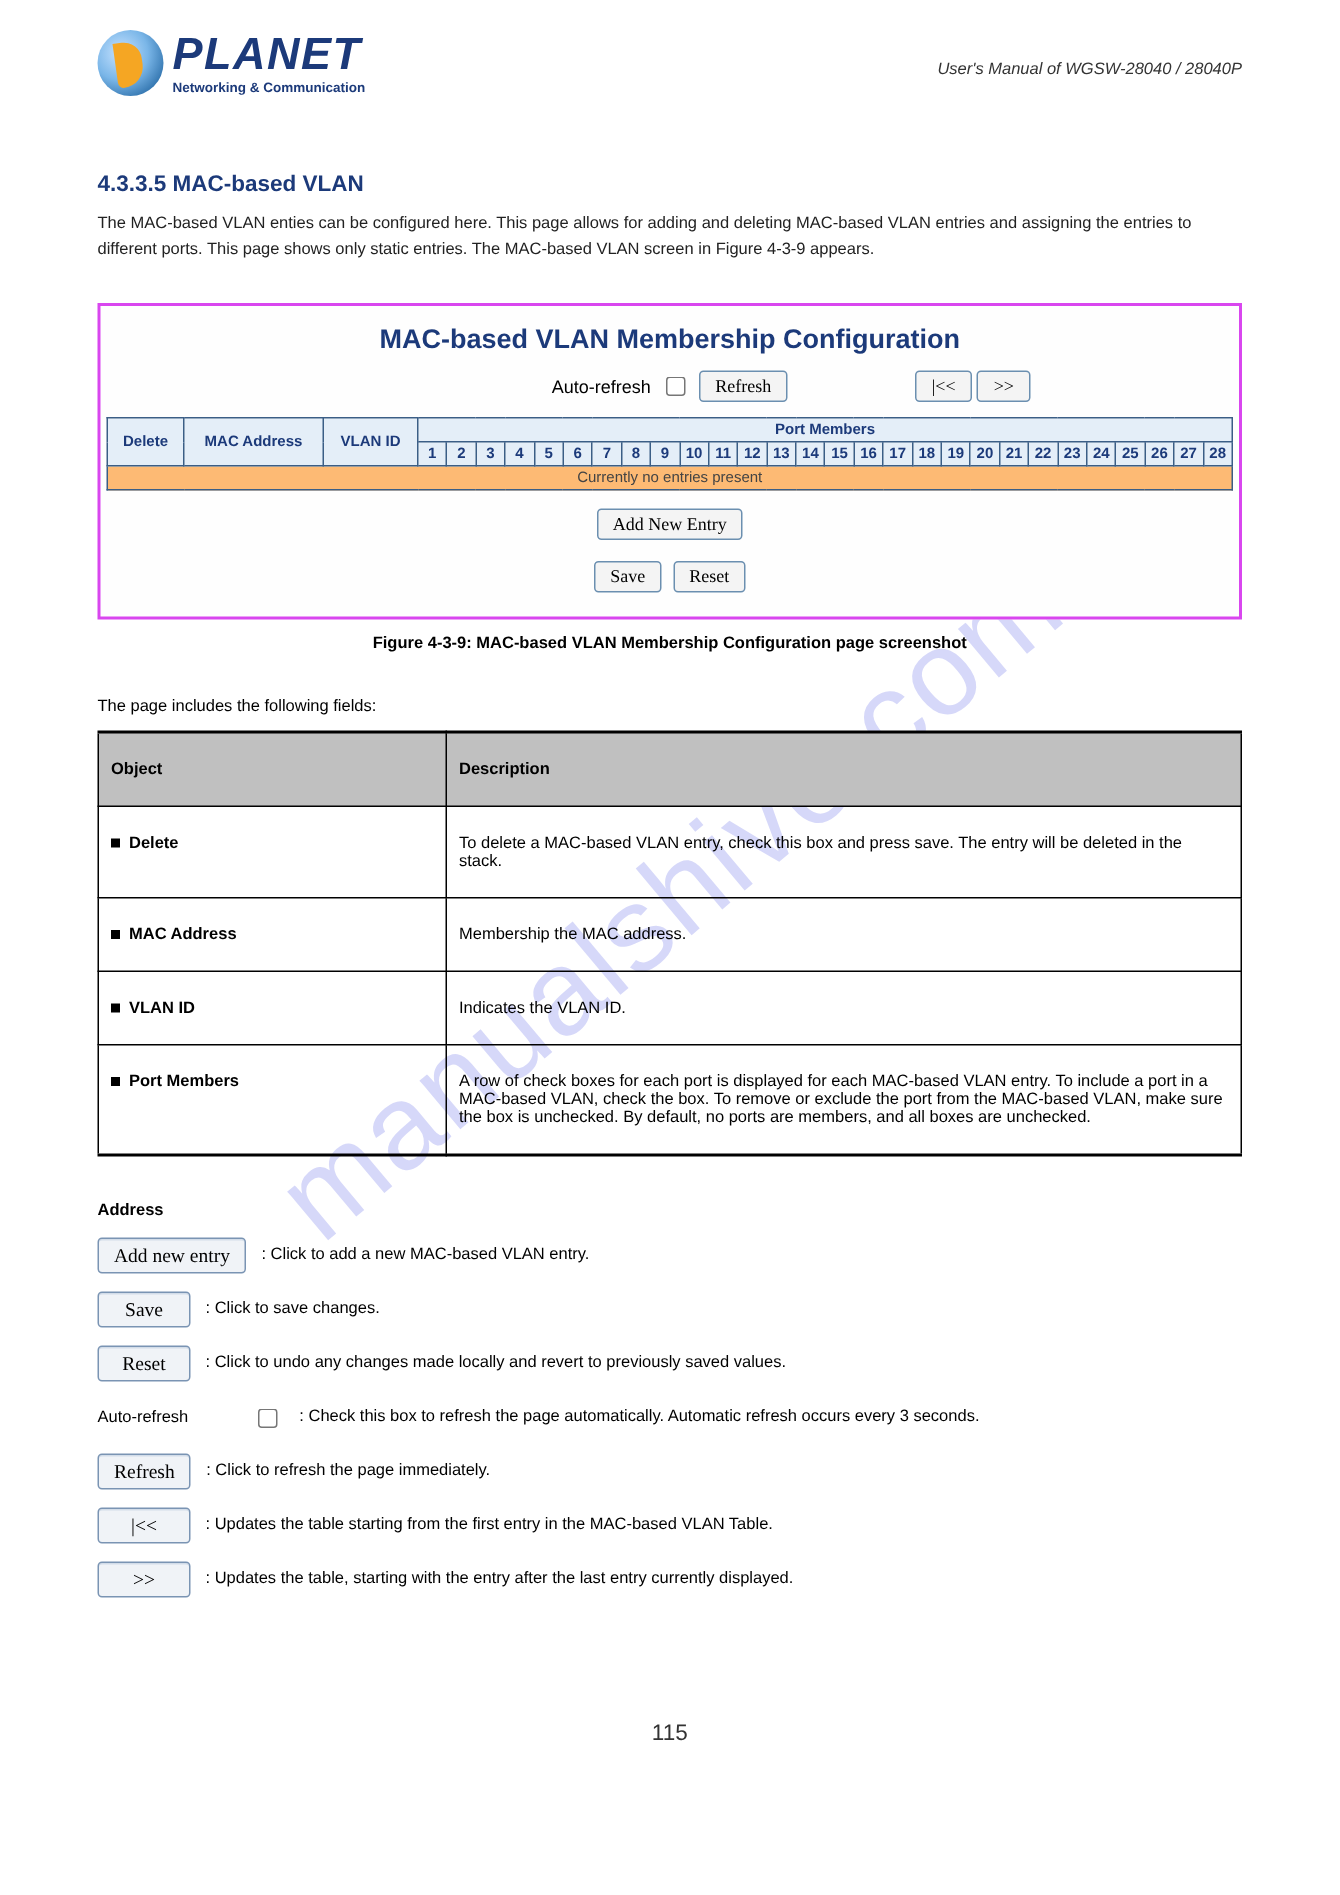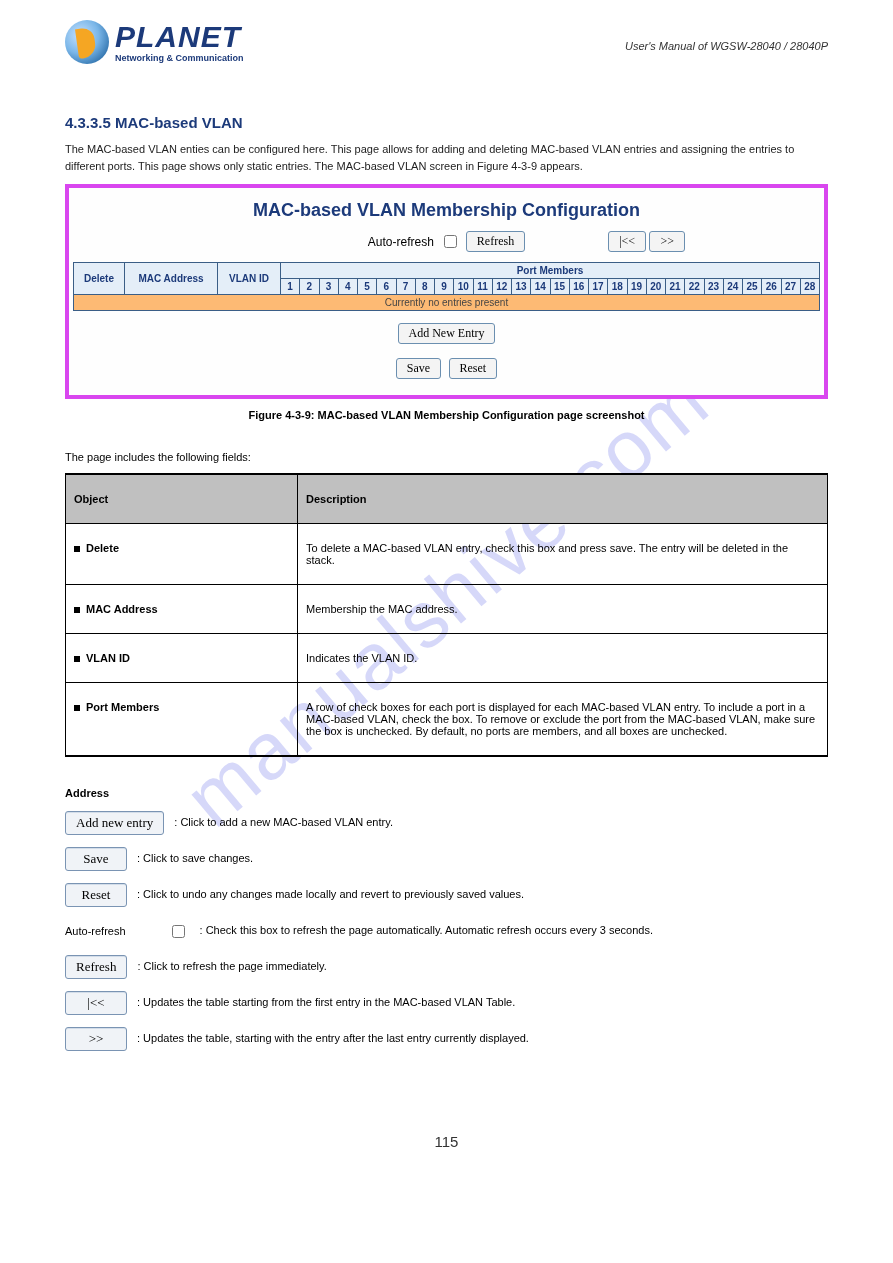--- a/index.html
+++ b/index.html
@@ -66,24 +66,24 @@
     margin-bottom: 8px;
     line-height: 1.5;
   }
   .figcap {
     font-size: 11px;
     text-align: center;
     margin: 10px 0 30px 0;
   }
   
   .config-panel {
-    border: 4px solid #d946ef;
+    border: 2px solid #d946ef;
     background: #fefefe;
     padding: 12px 4px 16px 4px;
-    margin-top: 10px;
+    margin-top: 28px;
   }
   .panel-title {
     text-align: center;
     color: #1c3a7a;
     font-weight: bold;
     font-size: 18px;
     margin-bottom: 10px;
   }
   .toolbar {
     display: flex;

